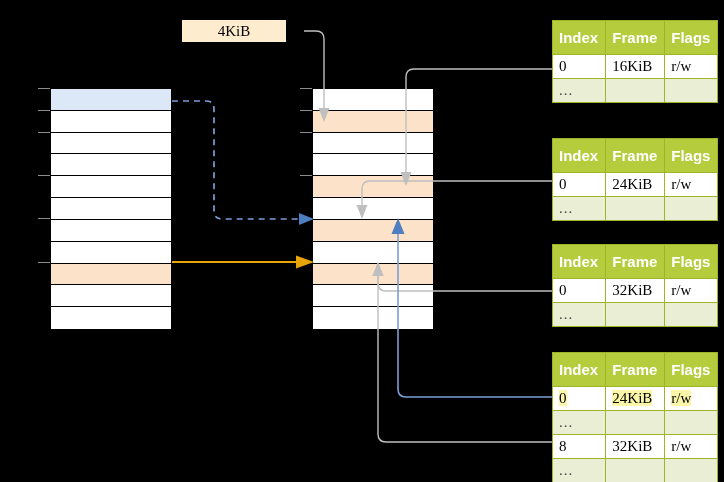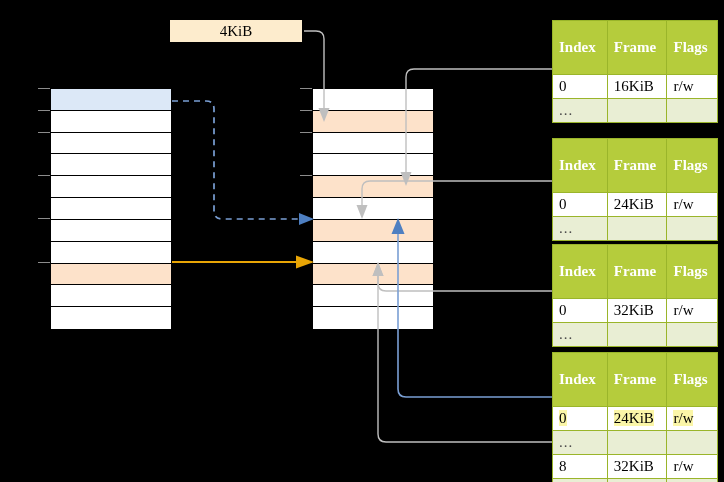--- a/index.html
+++ b/index.html
@@ -17,22 +17,22 @@
   .tick{position:absolute;height:1px;background:#8c8c8c;width:12px;}
 
   
   .sizebox{position:absolute;background:#fdeccd;display:flex;align-items:center;
            justify-content:center;font-size:15px;color:#000;}
 
   
   .ptable{position:absolute;border-collapse:collapse;background:#fff;
           border:1px solid #9ab52a;}
   .ptable th{background:#b5cc3c;color:#ffffff;font-weight:bold;font-size:15px;
-             text-align:left;padding:18px 6px;border:1px solid #9ab52a;
-             font-family:Liberation Serif, serif;}
+             text-align:left;padding:8px 6px;border:1px solid #9ab52a;
+             font-family:Liberation Sans, sans-serif;}
   .ptable td{font-size:15px;color:#000;padding:2px 6px;border:1px solid #9ab52a;
              background:#ffffff;height:19px;}
   .ptable tr.ellipsis td{background:#e9eed4;color:#4a4a4a;letter-spacing:1px;}
   .ptable td.hl span{background:#fbf6a8;}
 
   
   svg.wires{position:absolute;left:0;top:0;width:724px;height:482px;
             pointer-events:none;overflow:visible;}
   .gw{stroke:#bfbfbf;stroke-width:1.4;fill:none;}
   .gwf{fill:#bfbfbf;}
@@ -40,21 +40,21 @@
   .bwf{fill:#4e7fc1;}
   .bwd{stroke:#7a9fd4;stroke-width:1.7;fill:none;stroke-dasharray:6 5;}
   .ow{stroke:#e8a505;stroke-width:2.2;fill:none;}
   .owf{fill:#e8a505;}
 </style>
 </head>
 <body>
 
 <div id="stage">
 
-  <div class="sizebox" id="size-label" style="left:170px;top:20px;width:132px;height:22px;">4KiB</div>
+  <div class="sizebox" id="size-label" style="left:182px;top:20px;width:104px;height:22px;">4KiB</div>
 
   <div class="col" id="col-left" style="left:50px;top:88px;width:122px;height:240px;">
       <div class="cell blue" style="height: 21.8182px;"></div>
       <div class="cell " style="height: 21.8182px;"></div>
       <div class="cell " style="height: 21.8182px;"></div>
       <div class="cell " style="height: 21.8182px;"></div>
       <div class="cell " style="height: 21.8182px;"></div>
       <div class="cell " style="height: 21.8182px;"></div>
       <div class="cell " style="height: 21.8182px;"></div>
       <div class="cell " style="height: 21.8182px;"></div>

